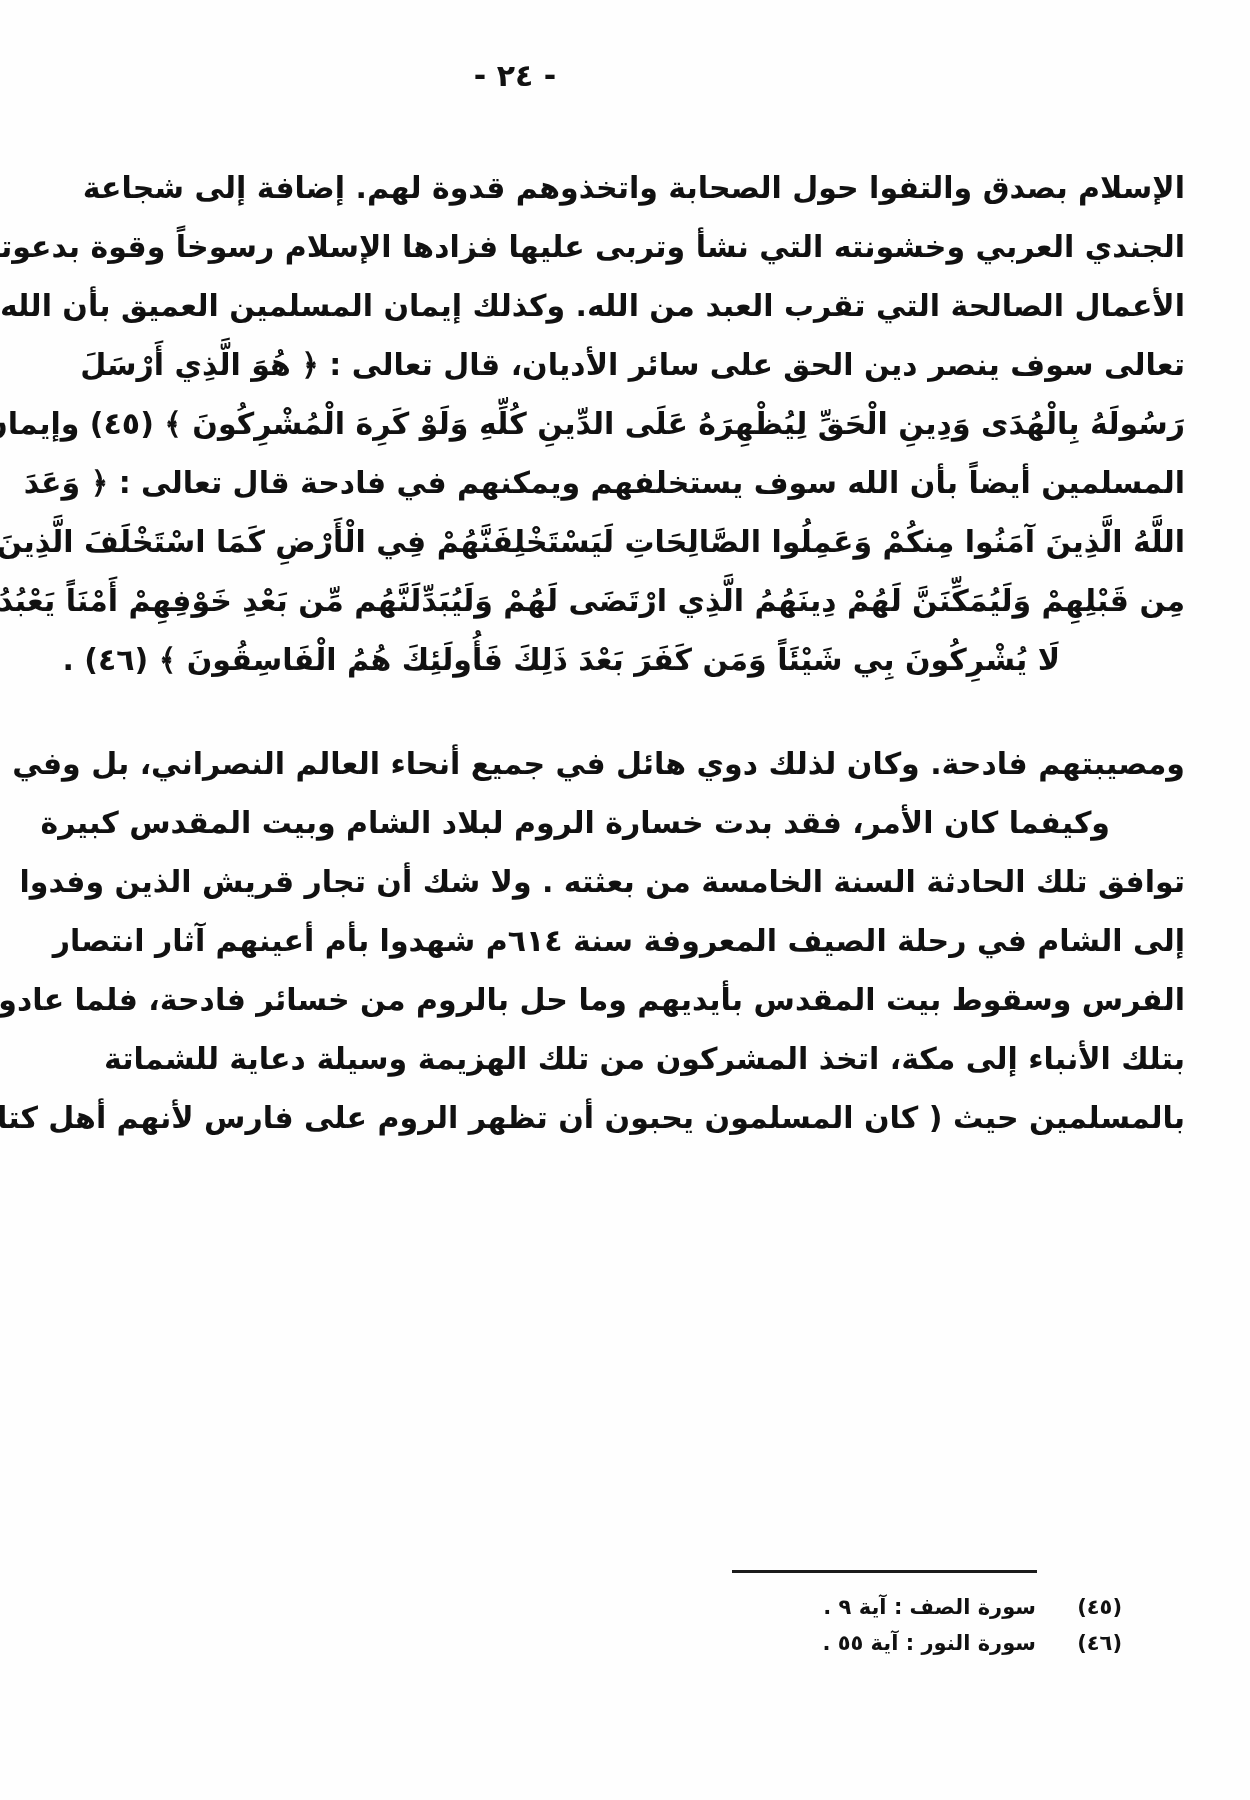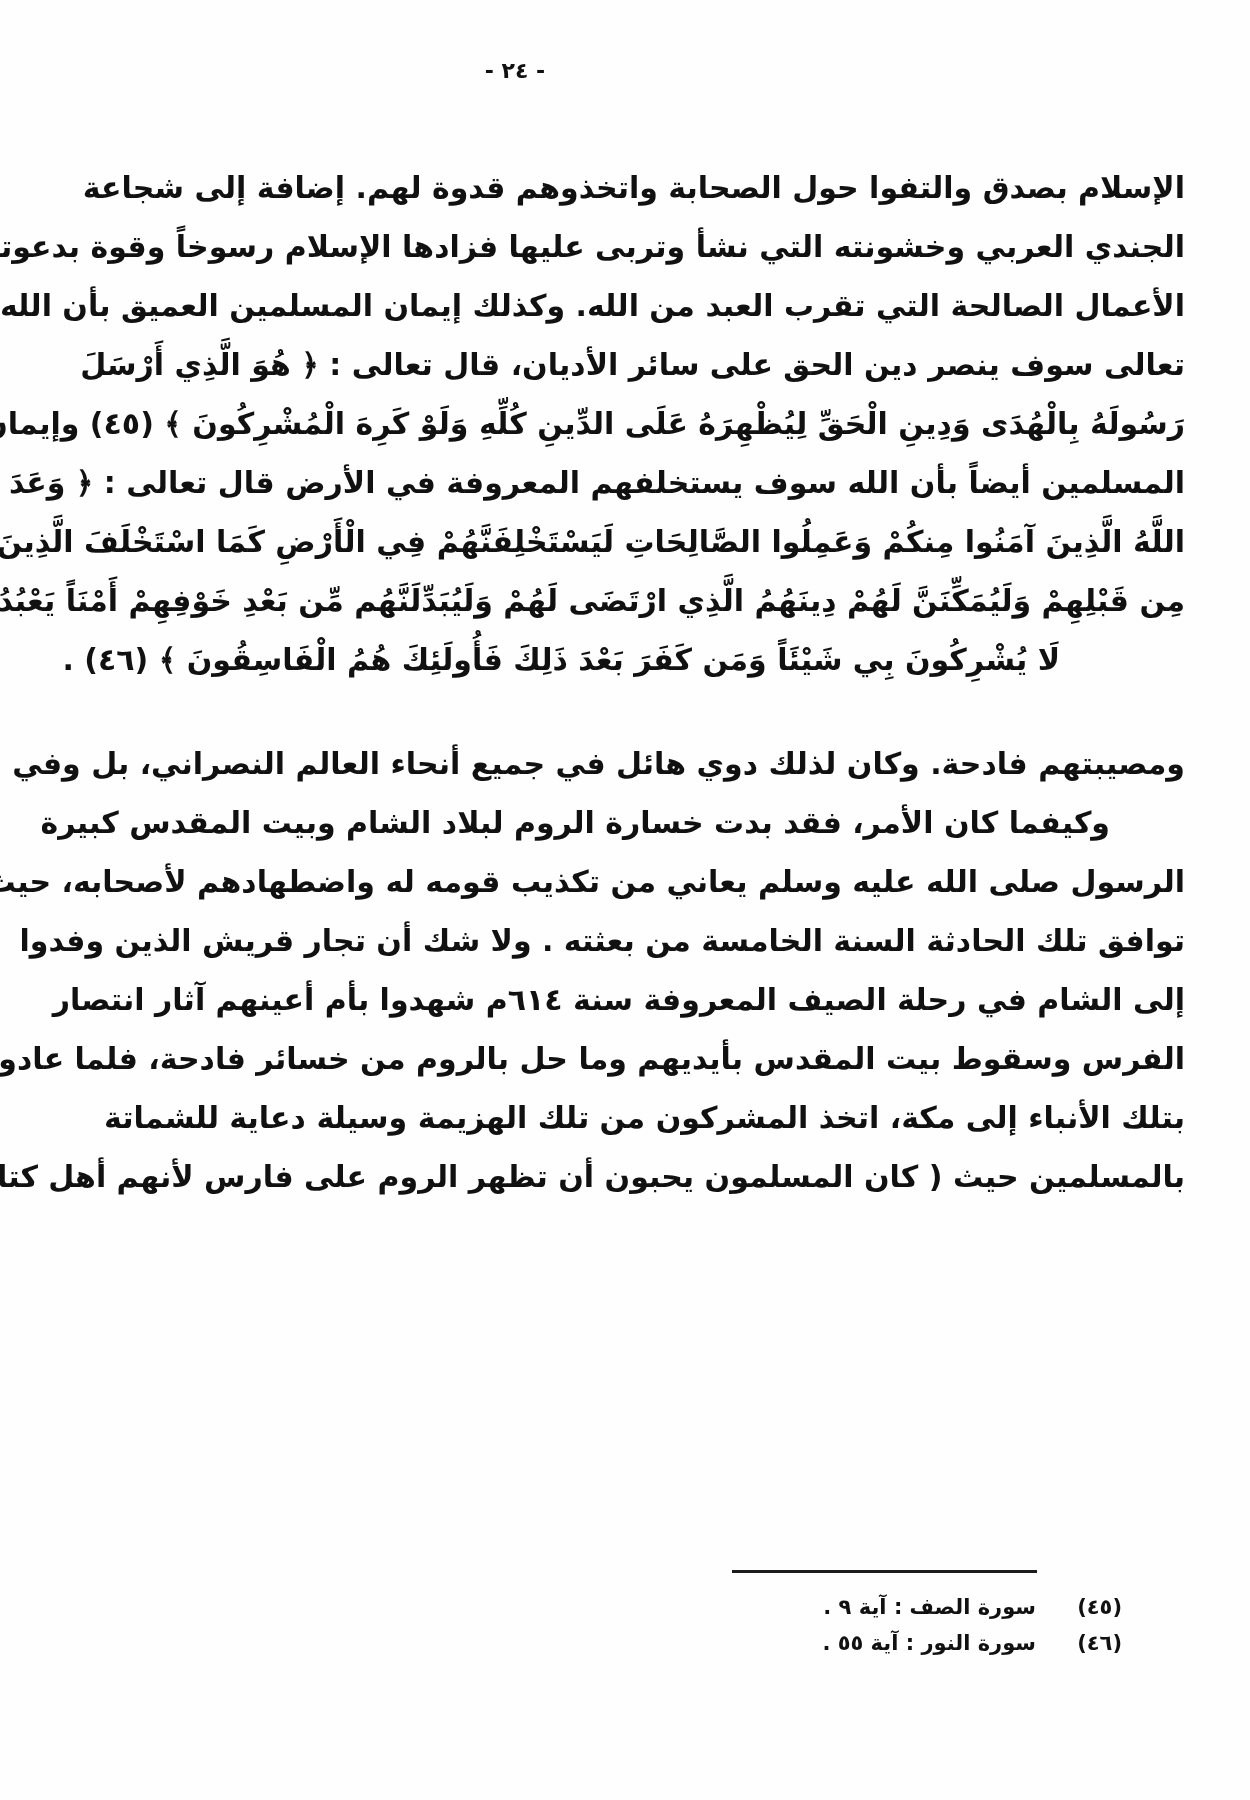--- a/index.html
+++ b/index.html
@@ -18,21 +18,21 @@
   
   .page-number-wrap {
     position: absolute;
     top: 58px;
     left: 0;
     width: 100%;
     text-align: center;
     transform: translateX(-110px);
   }
   .page-number {
-    font-size: 22px;
+    font-size: 30px;
     font-weight: bold;
     letter-spacing: 4px;
     direction: rtl;
   }
   
   .content {
     position: absolute;
     top: 158px;
     right: 65px;
     left: 29px;
@@ -106,30 +106,29 @@
 </div>
 
 <div class="content">
 
   <div class="para para1">
     <div class="line">الإسلام بصدق والتفوا حول الصحابة واتخذوهم قدوة لهم. إضافة إلى شجاعة</div>
     <div class="line">الجندي العربي وخشونته التي نشأ وتربى عليها فزادها الإسلام رسوخاً وقوة بدعوته</div>
     <div class="line">الأعمال الصالحة التي تقرب العبد من الله. وكذلك إيمان المسلمين العميق بأن الله</div>
     <div class="line">تعالى سوف ينصر دين الحق على سائر الأديان، قال تعالى : ﴿ هُوَ الَّذِي أَرْسَلَ</div>
     <div class="line quran-line">رَسُولَهُ بِالْهُدَى وَدِينِ الْحَقِّ لِيُظْهِرَهُ عَلَى الدِّينِ كُلِّهِ وَلَوْ كَرِهَ الْمُشْرِكُونَ ﴾ (٤٥) وإيمان</div>
-    <div class="line">المسلمين أيضاً بأن الله سوف يستخلفهم المعروفة في الأرض قال تعالى : ﴿ وَعَدَ</div>
+    <div class="line">المسلمين أيضاً بأن الله سوف يستخلفهم ويمكنهم في فادحة قال تعالى : ﴿ وَعَدَ</div>
     <div class="line quran-line">اللَّهُ الَّذِينَ آمَنُوا مِنكُمْ وَعَمِلُوا الصَّالِحَاتِ لَيَسْتَخْلِفَنَّهُمْ فِي الْأَرْضِ كَمَا اسْتَخْلَفَ الَّذِينَ</div>
     <div class="line quran-line">مِن قَبْلِهِمْ وَلَيُمَكِّنَنَّ لَهُمْ دِينَهُمُ الَّذِي ارْتَضَى لَهُمْ وَلَيُبَدِّلَنَّهُم مِّن بَعْدِ خَوْفِهِمْ أَمْنَاً يَعْبُدُونَنِي</div>
     <div class="line quran-line quran-end-line">لَا يُشْرِكُونَ بِي شَيْئَاً وَمَن كَفَرَ بَعْدَ ذَلِكَ فَأُولَئِكَ هُمُ الْفَاسِقُونَ ﴾ (٤٦) .</div>
   </div>
 
   <div class="para para2">
     <div class="line">ومصيبتهم فادحة. وكان لذلك دوي هائل في جميع أنحاء العالم النصراني، بل وفي</div>
     <div class="line first-indent">وكيفما كان الأمر، فقد بدت خسارة الروم لبلاد الشام وبيت المقدس كبيرة</div>
-    <div class="line">الرسول صلى الله عليه وسلم يعاني من تكذيب قومه له واضطهادهم لأصحابه، حيث</div>
     <div class="line">توافق تلك الحادثة السنة الخامسة من بعثته . ولا شك أن تجار قريش الذين وفدوا</div>
     <div class="line">إلى الشام في رحلة الصيف المعروفة سنة ٦١٤م شهدوا بأم أعينهم آثار انتصار</div>
     <div class="line">الفرس وسقوط بيت المقدس بأيديهم وما حل بالروم من خسائر فادحة، فلما عادوا</div>
     <div class="line">بتلك الأنباء إلى مكة، اتخذ المشركون من تلك الهزيمة وسيلة دعاية للشماتة</div>
     <div class="line">بالمسلمين حيث ( كان المسلمون يحبون أن تظهر الروم على فارس لأنهم أهل كتاب</div>
   </div>
 
 </div>
 
 <div class="footnotes">

